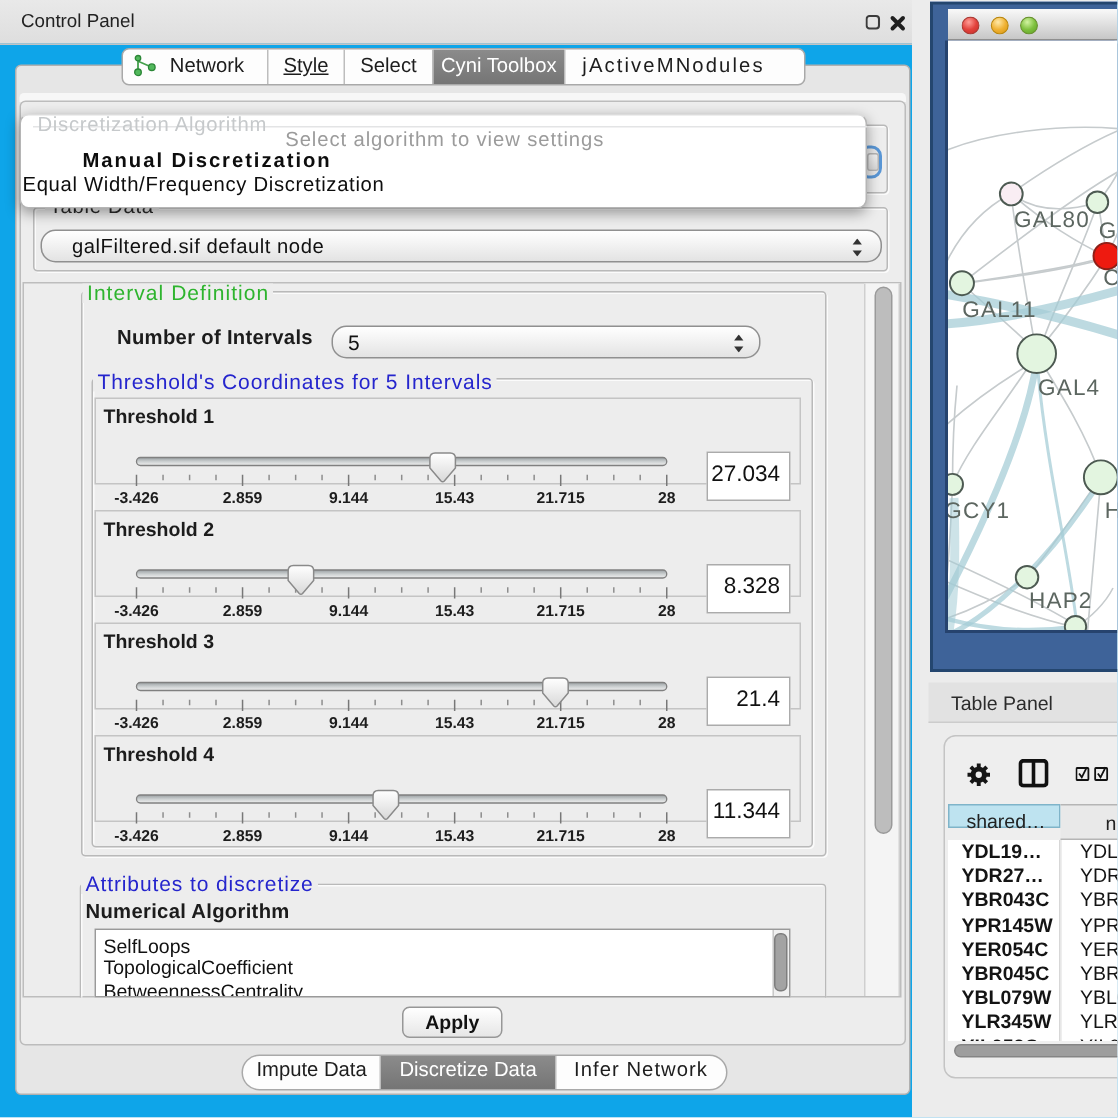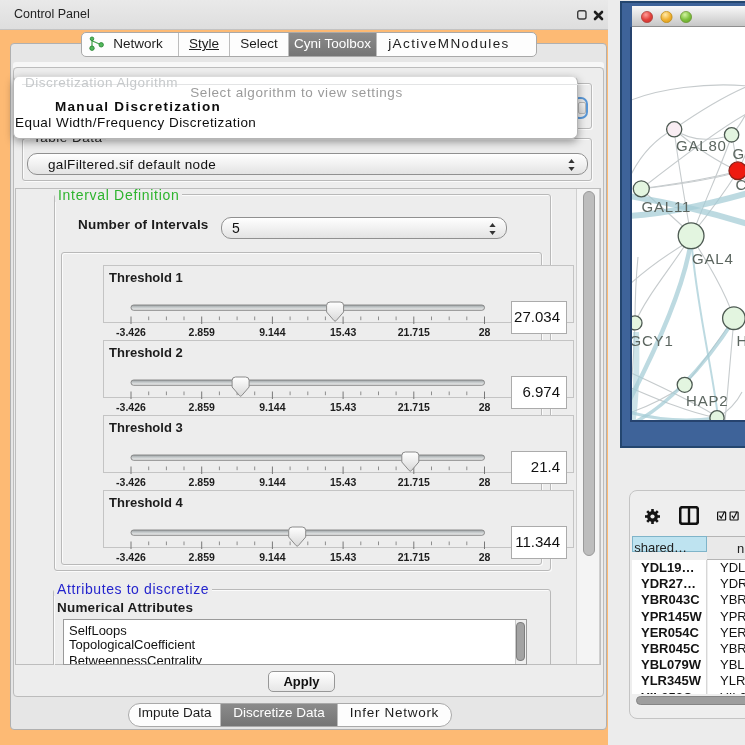--- a/index.html
+++ b/index.html
@@ -1,15 +1,15 @@
 <!DOCTYPE html>
 <html><head><meta charset="utf-8">
 <style>
   html,body{margin:0;padding:0;}
-  #root{position:relative;width:745px;height:745px;background:#fdba74;
+  #root{position:relative;width:745px;height:745px;background:#0ea5e9;
     font-family:"Liberation Sans",sans-serif;font-size:13px;color:#1c1c1c;overflow:hidden;}
   .abs{position:absolute;}
   
   #titlebar{left:0;top:0;width:608px;height:29px;background:linear-gradient(#e9e9e9,#dedede);
     border-bottom:1px solid #c3c3c3;}
   #titlebar .t{position:absolute;left:14px;top:7px;font-size:12.5px;color:#222;}
   
   .tabbar{background:#fdfdfd;border:1px solid #a9a9a9;border-radius:5px;display:flex;
     align-items:stretch;overflow:hidden;box-sizing:border-box;}
   .tab{display:flex;align-items:center;justify-content:center;font-size:13.5px;color:#1d1d1d;padding-bottom:2px;
@@ -31,21 +31,21 @@
   .spin{position:absolute;width:7px;height:12px;}
   
   #viewport{left:15px;top:188px;width:586px;height:477px;border:1px solid #bdbdbd;
     box-sizing:border-box;background:#ededed;overflow:hidden;}
   #vtrack{left:576px;top:189px;width:24px;height:475px;background:#f4f4f4;
     border-left:1px solid #cfcfcf;border-right:1px solid #cfcfcf;box-sizing:border-box;}
   #vthumb{left:583px;top:191px;width:12px;height:365px;background:#bdbdbd;
     border:1px solid #9a9a9a;border-radius:6px;box-sizing:border-box;}
   
   .tblock{position:absolute;left:63px;width:471px;height:58px;border:1px solid #c4c4c4;
-    background:#ededed;box-sizing:border-box;margin-left:40px;}
+    background:#ededed;box-sizing:border-box;}
   .tblock .tt{position:absolute;left:5px;top:4px;font-weight:bold;font-size:13px;}
   .vbox{position:absolute;left:407px;top:35px;width:56px;height:33px;background:#fff;
     border:1px solid #ababab;box-sizing:border-box;}
   .vbox span{position:absolute;right:6px;top:calc(50% - 1.5px);transform:translateY(-50%);font-size:15px;color:#111;}
   
   #applybtn{left:268px;top:671px;width:67px;height:21px;background:linear-gradient(#ffffff,#e6e6e6);
     border:1px solid #979797;border-radius:5px;text-align:center;line-height:19px;
     font-size:13px;font-weight:600;color:#111;box-sizing:border-box;}
   
   #popup{left:13px;top:76px;width:565px;height:63px;background:#fff;border:1px solid #b5b5b5;border-top-color:#dcdcdc;
@@ -87,21 +87,21 @@
         <circle cx="3" cy="2.8" r="1.8" fill="#52b85c" stroke="#2c8737" stroke-width="0.9"></circle>
         <circle cx="3" cy="12.2" r="2.2" fill="#52b85c" stroke="#2c8737" stroke-width="0.9"></circle>
         <circle cx="12.2" cy="8.8" r="2.2" fill="#52b85c" stroke="#2c8737" stroke-width="0.9"></circle>
       </svg>Network</div>
     <div class="tab" style="width:51px;text-decoration:underline;">Style</div>
     <div class="tab" style="width:59px;">Select</div>
     <div class="tab sel" style="width:88px;">Cyni Toolbox</div>
     <div class="tab" style="width:144px;letter-spacing:1.4px;">jActiveMNodules</div>
   </div>
 
-  <div class="abs tabbar bot" style="left:128px;top:703px;width:324px;height:24px;z-index:5;border-radius:12px;">
+  <div class="abs tabbar bot" style="left:161px;top:703px;width:324px;height:24px;z-index:5;border-radius:12px;">
     <div class="tab" style="width:93px;">Impute Data</div>
     <div class="tab sel" style="width:117px;">Discretize Data</div>
     <div class="tab" style="width:114px;letter-spacing:0.7px;">Infer Network</div>
   </div>
 
   <div class="abs groupbox" style="left:22px;top:83px;width:570px;height:46px;"></div>
   <div class="abs" style="left:572px;top:97px;width:16px;height:22px;background:#e8e8e8;
        border:2.5px solid #5a97d6;border-radius:7px;box-sizing:border-box;"></div>
   <div class="abs" style="left:578px;top:102px;width:8px;height:12px;background:linear-gradient(#f2f2f2,#d9d9d9);
        border:1px solid #b5b5b5;border-radius:2px;box-sizing:border-box;"></div>
@@ -125,20 +125,21 @@
   <div class="abs" style="left:78px;top:217px;font-weight:bold;font-size:13.5px;letter-spacing:0.2px;">Number of Intervals</div>
   <div class="abs combo" style="left:221px;top:217px;width:286px;height:22px;">
     <span class="ctext">5</span>
     <svg class="spin" style="right:10px;top:5px;" width="7" height="12" viewBox="0 0 7 12">
       <path d="M3.5 0 L6.6 4 H0.4 Z" fill="#333"></path>
         <path d="M3.5 12 L6.6 8 H0.4 Z" fill="#333"></path>
       </svg>
   </div>
 
   <div class="abs groupbox" style="left:61px;top:252px;width:481px;height:313px;"></div>
+  <div class="abs grouptitle" style="left:62px;top:248px;color:#2525cd;font-size:14px;letter-spacing:0.6px;">Threshold's Coordinates for 5 Intervals</div>
 
   <div class="tblock" style="top:265px;">
     <div class="tt">Threshold 1</div>
     <svg class="abs" style="left:0;top:30px;" width="469" height="46" viewBox="0 0 469 46">
       <defs>
           <linearGradient id="thg" x1="0" y1="0" x2="0" y2="1">
         <stop offset="0" stop-color="#ffffff"></stop>
             <stop offset="1" stop-color="#d8d8d8"></stop>
           </linearGradient>
           <linearGradient id="trkg" x1="0" y1="0" x2="0" y2="1">
@@ -178,21 +179,21 @@
       <g font-size="10.5" font-weight="bold" fill="#1d1d1d" text-anchor="middle">
         <text x="27.0" y="39.5">-3.426</text>
           <text x="97.7" y="39.5">2.859</text>
           <text x="168.4" y="39.5">9.144</text>
         <text x="239.1" y="39.5">15.43</text>
           <text x="309.8" y="39.5">21.715</text>
           <text x="380.5" y="39.5">28</text>
         </g>
     </svg>
     <div class="vbox">
-        <span>6.974</span>
+        <span>8.328</span>
       </div>
   </div>
   <div class="tblock" style="top:415px;">
     <div class="tt">Threshold 3</div>
     <svg class="abs" style="left:0;top:30px;" width="469" height="46" viewBox="0 0 469 46">
       <rect x="27" y="9" width="353.5" height="5.3" rx="2.6" fill="url(#trkg)" stroke="#808080" stroke-width="0.9"></rect>
       <path stroke="#787878" stroke-width="1" d="M27.0 20.5V28M97.7 20.5V28M168.4 20.5V28M239.1 20.5V28M309.8 20.5V28M380.5 20.5V28"></path>
         <path stroke="#8d8d8d" stroke-width="1" d="M44.7 20.5V24.2M62.4 20.5V24.2M80.0 20.5V24.2M115.4 20.5V24.2M133.1 20.5V24.2M150.7 20.5V24.2M186.1 20.5V24.2M203.8 20.5V24.2M221.4 20.5V24.2M256.8 20.5V24.2M274.5 20.5V24.2M292.1 20.5V24.2M327.5 20.5V24.2M345.2 20.5V24.2M362.8 20.5V24.2"></path>
       <g transform="translate(297.8,6)">
           <path d="M3.5 0 H13.5 Q17 0 17 3.5 V10 L9.6 18.6 Q8.5 19.8 7.4 18.6 L0 10 V3.5 Q0 0 3.5 0 Z" fill="url(#thg)" stroke="#8a8a8a"></path>
@@ -228,21 +229,21 @@
           <text x="380.5" y="39.5">28</text>
         </g>
     </svg>
     <div class="vbox">
         <span>11.344</span>
       </div>
   </div>
 
   <div class="abs groupbox" style="left:53px;top:589px;width:498px;height:110px;clip-path:inset(0 0 34px 0);"></div>
   <div class="abs grouptitle" style="left:54px;top:582.5px;color:#2525cd;font-size:14px;letter-spacing:0.6px;">Attributes to discretize</div>
-  <div class="abs" style="left:57px;top:600px;font-weight:bold;font-size:13.5px;letter-spacing:0.2px;">Numerical Attributes</div>
+  <div class="abs" style="left:57px;top:600px;font-weight:bold;font-size:13.5px;letter-spacing:0.2px;">Numerical Algorithm</div>
   <div class="abs" style="left:63px;top:619px;width:464px;height:46px;background:#fff;
        border:1px solid #9a9a9a;box-sizing:border-box;overflow:hidden;">
     <div style="position:absolute;left:5px;top:2.5px;font-size:13px;color:#111;text-align:center;">SelfLoops</div>
     <div style="position:absolute;left:5px;top:17px;font-size:13px;color:#111;">TopologicalCoefficient</div>
     <div style="position:absolute;left:5px;top:33px;font-size:13px;color:#111;">BetweennessCentrality</div>
     <div style="position:absolute;right:0;top:0;width:11px;height:46px;background:#f0f0f0;
          border-left:1px solid #c9c9c9;box-sizing:border-box;"></div>
     <div style="position:absolute;right:1px;top:2px;width:9px;height:39px;background:#a3a3a3;
          border:1px solid #7e7e7e;border-radius:4px;box-sizing:border-box;"></div>
   </div>
@@ -345,20 +346,23 @@
         <text x="103.5" y="163">C</text>
         <text x="9.5" y="184.5">GAL11</text>
         <text x="60" y="236.5">GAL4</text>
         <text x="-2.5" y="318.5">GCY1</text>
         <text x="104.5" y="318.5">H</text>
         <text x="54" y="378.5">HAP2</text>
       </g>
     </svg>
   </div>
 
+  <div class="abs" id="tpbar">
+      <span>Table Panel</span>
+    </div>
   <div class="abs" id="tablepanel">
 
     <svg class="abs" style="left:14px;top:17px;" width="17" height="17" viewBox="0 0 17 17">
       <g stroke="#151515" stroke-width="2.6">
         <line x1="8.5" y1="1" x2="8.5" y2="16"></line>
           <line x1="1" y1="8.5" x2="16" y2="8.5"></line>
         <line x1="3.2" y1="3.2" x2="13.8" y2="13.8"></line>
           <line x1="13.8" y1="3.2" x2="3.2" y2="13.8"></line>
       </g>
       <circle cx="8.5" cy="8.5" r="5.4" fill="#151515"></circle>
@@ -371,21 +375,21 @@
     <svg class="abs" style="left:87px;top:19px;" width="25" height="11" viewBox="0 0 25 11">
       <g fill="none" stroke="#111" stroke-width="1.2">
         <rect x="0.6" y="2" width="8" height="8" rx="0.5"></rect>
         <path d="M2.4 5.6 L4.2 8.2 L7.6 1.4"></path>
         <rect x="13.1" y="2" width="8" height="8" rx="0.5"></rect>
         <path d="M14.9 5.6 L16.7 8.2 L20.1 1.4"></path>
       </g>
     </svg>
 
     <div class="abs" style="left:2px;top:45px;width:75px;height:16px;background:#bee3f0;
-         border:1px solid #7fb4c9;box-sizing:border-box;text-align:right;line-height:22px;color:#222;padding-right:19px;">shared…</div>
+         border:1px solid #7fb4c9;box-sizing:border-box;text-align:right;line-height:22px;color:#222;padding-right:9px;">shared…</div>
     <div class="abs" style="left:77px;top:45px;width:53px;height:24px;background:#e9e9e9;
          border:1px solid #b5b5b5;border-left:none;box-sizing:border-box;color:#222;">
       <span style="position:absolute;left:30px;top:4px;">n…</span>
       </div>
 
     <div class="abs" style="left:2px;top:69px;width:75px;height:136px;background:#fff;overflow:hidden;
          border-right:1px solid #d7d7d7;box-sizing:border-box;">
       <div style="padding-left:9px;line-height:16.2px;color:#141414;font-weight:bold;">
         YDL19…<br>YDR27…<br>YBR043C<br>YPR145W<br>YER054C<br>YBR045C<br>YBL079W<br>YLR345W<br>YIL052C</div>
     </div>

